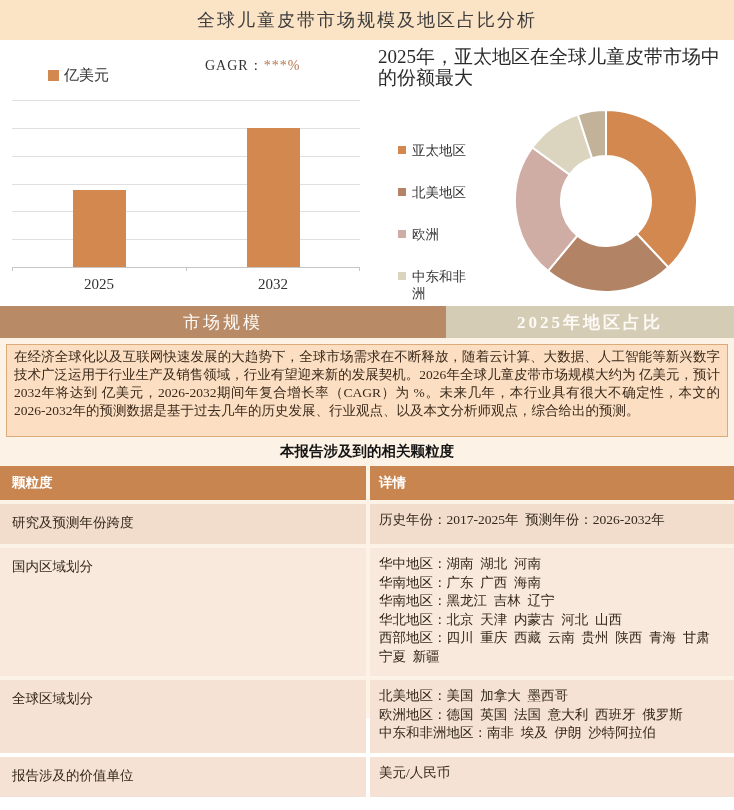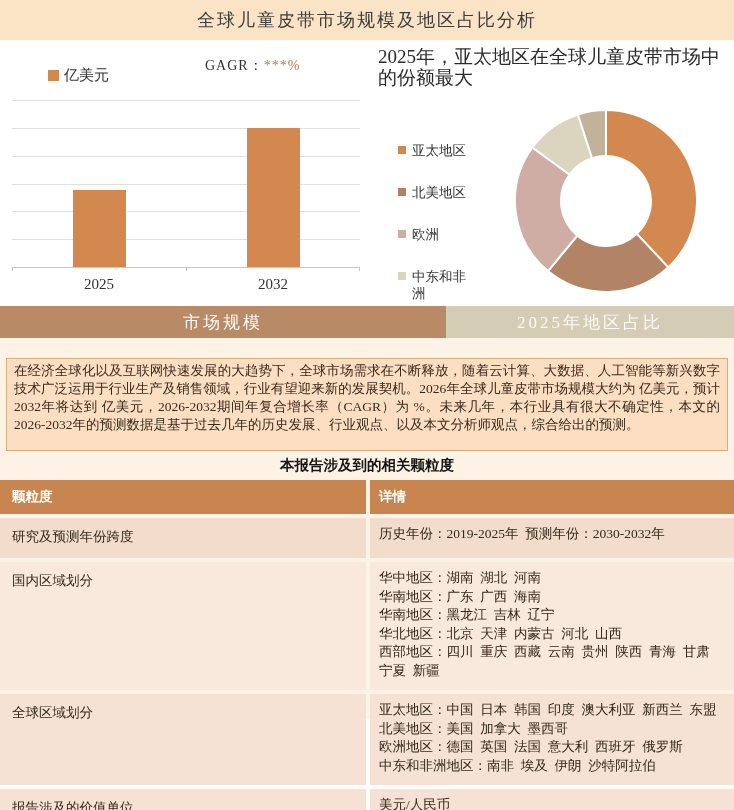--- a/index.html
+++ b/index.html
@@ -31,23 +31,23 @@
   .donut-legend{position:absolute;left:30px;top:102px;}
   .dlegend-item{display:flex;margin-bottom:25px;font-size:13.5px;color:#333;line-height:17px;}
   .dlegend-swatch{width:8px;height:8px;margin:4px 6px 0 0;flex:none;}
   .dlegend-text{width:60px;}
   #donut-svg{position:absolute;left:142px;top:65px;}
 
   .tabs{display:flex;height:32px;}
   .tab{display:flex;align-items:center;justify-content:center;
        font-size:17px;color:#fdfaf6;letter-spacing:3px;cursor:pointer;}
   .tab-left{width:446px;flex:none;}
-  .tab-right{flex:1;}
+  .tab-right{flex:1;font-weight:bold;}
 
-  .lower{position:relative;height:380px;box-sizing:border-box;padding-top:20px;}
+  .lower{position:relative;height:380px;box-sizing:border-box;padding-top:6px;}
   .para-box{margin:0 6px;box-sizing:border-box;border:1px solid #ddab78;
             padding:3px 7px;height:93px;overflow:hidden;
             font-size:13.5px;line-height:18px;color:#39291a;text-align:justify;}
   .table-title{text-align:center;margin:5px 0 5px;
                font-family:"Liberation Sans","DejaVu Sans",sans-serif;
                font-weight:bold;font-size:14.5px;color:#151515;}
   .gtable{display:grid;grid-template-columns:366px 1fr;column-gap:4px;row-gap:4px;}
   .gheader{color:#fff;height:34px;display:flex;align-items:center;
            font-family:"Liberation Sans","DejaVu Sans",sans-serif;
            font-weight:bold;font-size:13.5px;}
@@ -124,33 +124,32 @@
   </div>
 
   <div class="lower" style="background: rgb(253, 242, 230);">
     <div class="para-box" style="background: rgb(252, 223, 194);">在经济全球化以及互联网快速发展的大趋势下，全球市场需求在不断释放，随着云计算、大数据、人工智能等新兴数字技术广泛运用于行业生产及销售领域，行业有望迎来新的发展契机。2026年全球儿童皮带市场规模大约为 亿美元，预计2032年将达到 亿美元，2026-2032期间年复合增长率（CAGR）为 %。未来几年，本行业具有很大不确定性，本文的2026-2032年的预测数据是基于过去几年的历史发展、行业观点、以及本文分析师观点，综合给出的预测。</div>
     <div class="table-title">本报告涉及到的相关颗粒度</div>
     <div class="gtable" id="gtable">
       <div class="gheader h-left" style="background: rgb(201, 133, 79);">颗粒度</div>
       <div class="gheader h-right" style="background: rgb(201, 133, 79);">详情</div>
     <div class="glabel" style="background: rgb(242, 221, 205);">研究及预测年份跨度</div>
         <div class="gdetails" style="background: rgb(242, 221, 205);">
-          <div class="detail-line">历史年份：2019-2025年  预测年份：2030-2032年</div>
+          <div class="detail-line">历史年份：2017-2025年  预测年份：2026-2032年</div>
         </div>
         <div class="glabel" style="background: rgb(249, 233, 220);">国内区域划分</div>
         <div class="gdetails" style="background: rgb(249, 233, 220);">
           <div class="detail-line">华中地区：湖南  湖北  河南</div>
           <div class="detail-line">华南地区：广东  广西  海南</div>
           <div class="detail-line">华南地区：黑龙江  吉林  辽宁</div>
           <div class="detail-line">华北地区：北京  天津  内蒙古  河北  山西</div>
           <div class="detail-line">西部地区：四川  重庆  西藏  云南  贵州  陕西  青海  甘肃  宁夏  新疆</div>
         </div>
         <div class="glabel" style="background: rgb(245, 226, 212);">全球区域划分</div>
         <div class="gdetails" style="background: rgb(245, 226, 212);">
-          <div class="detail-line">亚太地区：中国  日本  韩国  印度  澳大利亚  新西兰  东盟</div>
           <div class="detail-line">北美地区：美国  加拿大  墨西哥</div>
           <div class="detail-line">欧洲地区：德国  英国  法国  意大利  西班牙  俄罗斯</div>
           <div class="detail-line">中东和非洲地区：南非  埃及  伊朗  沙特阿拉伯</div>
         </div>
         <div class="glabel" style="background: rgb(245, 226, 212);">报告涉及的价值单位</div>
         <div class="gdetails" style="background: rgb(245, 226, 212);">
           <div class="detail-line">美元/人民币</div>
         </div>
       </div>
   </div>

